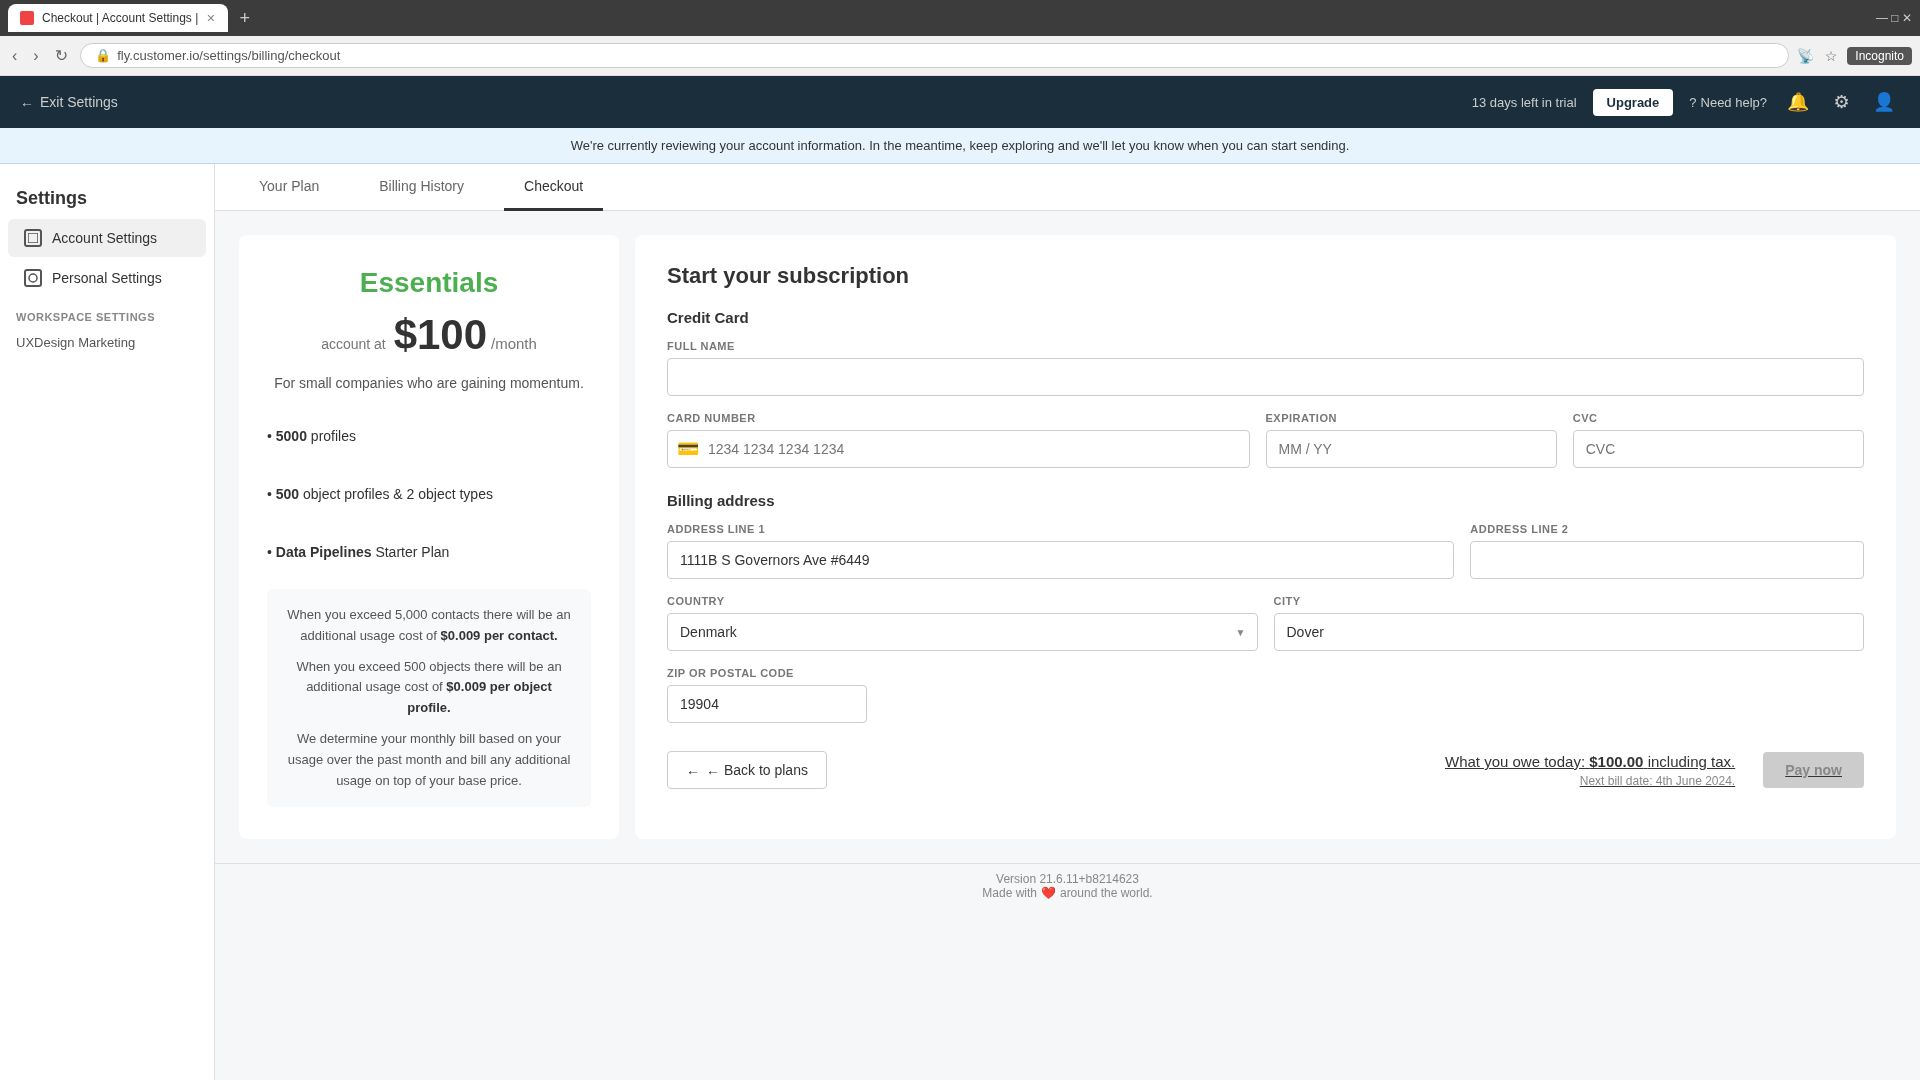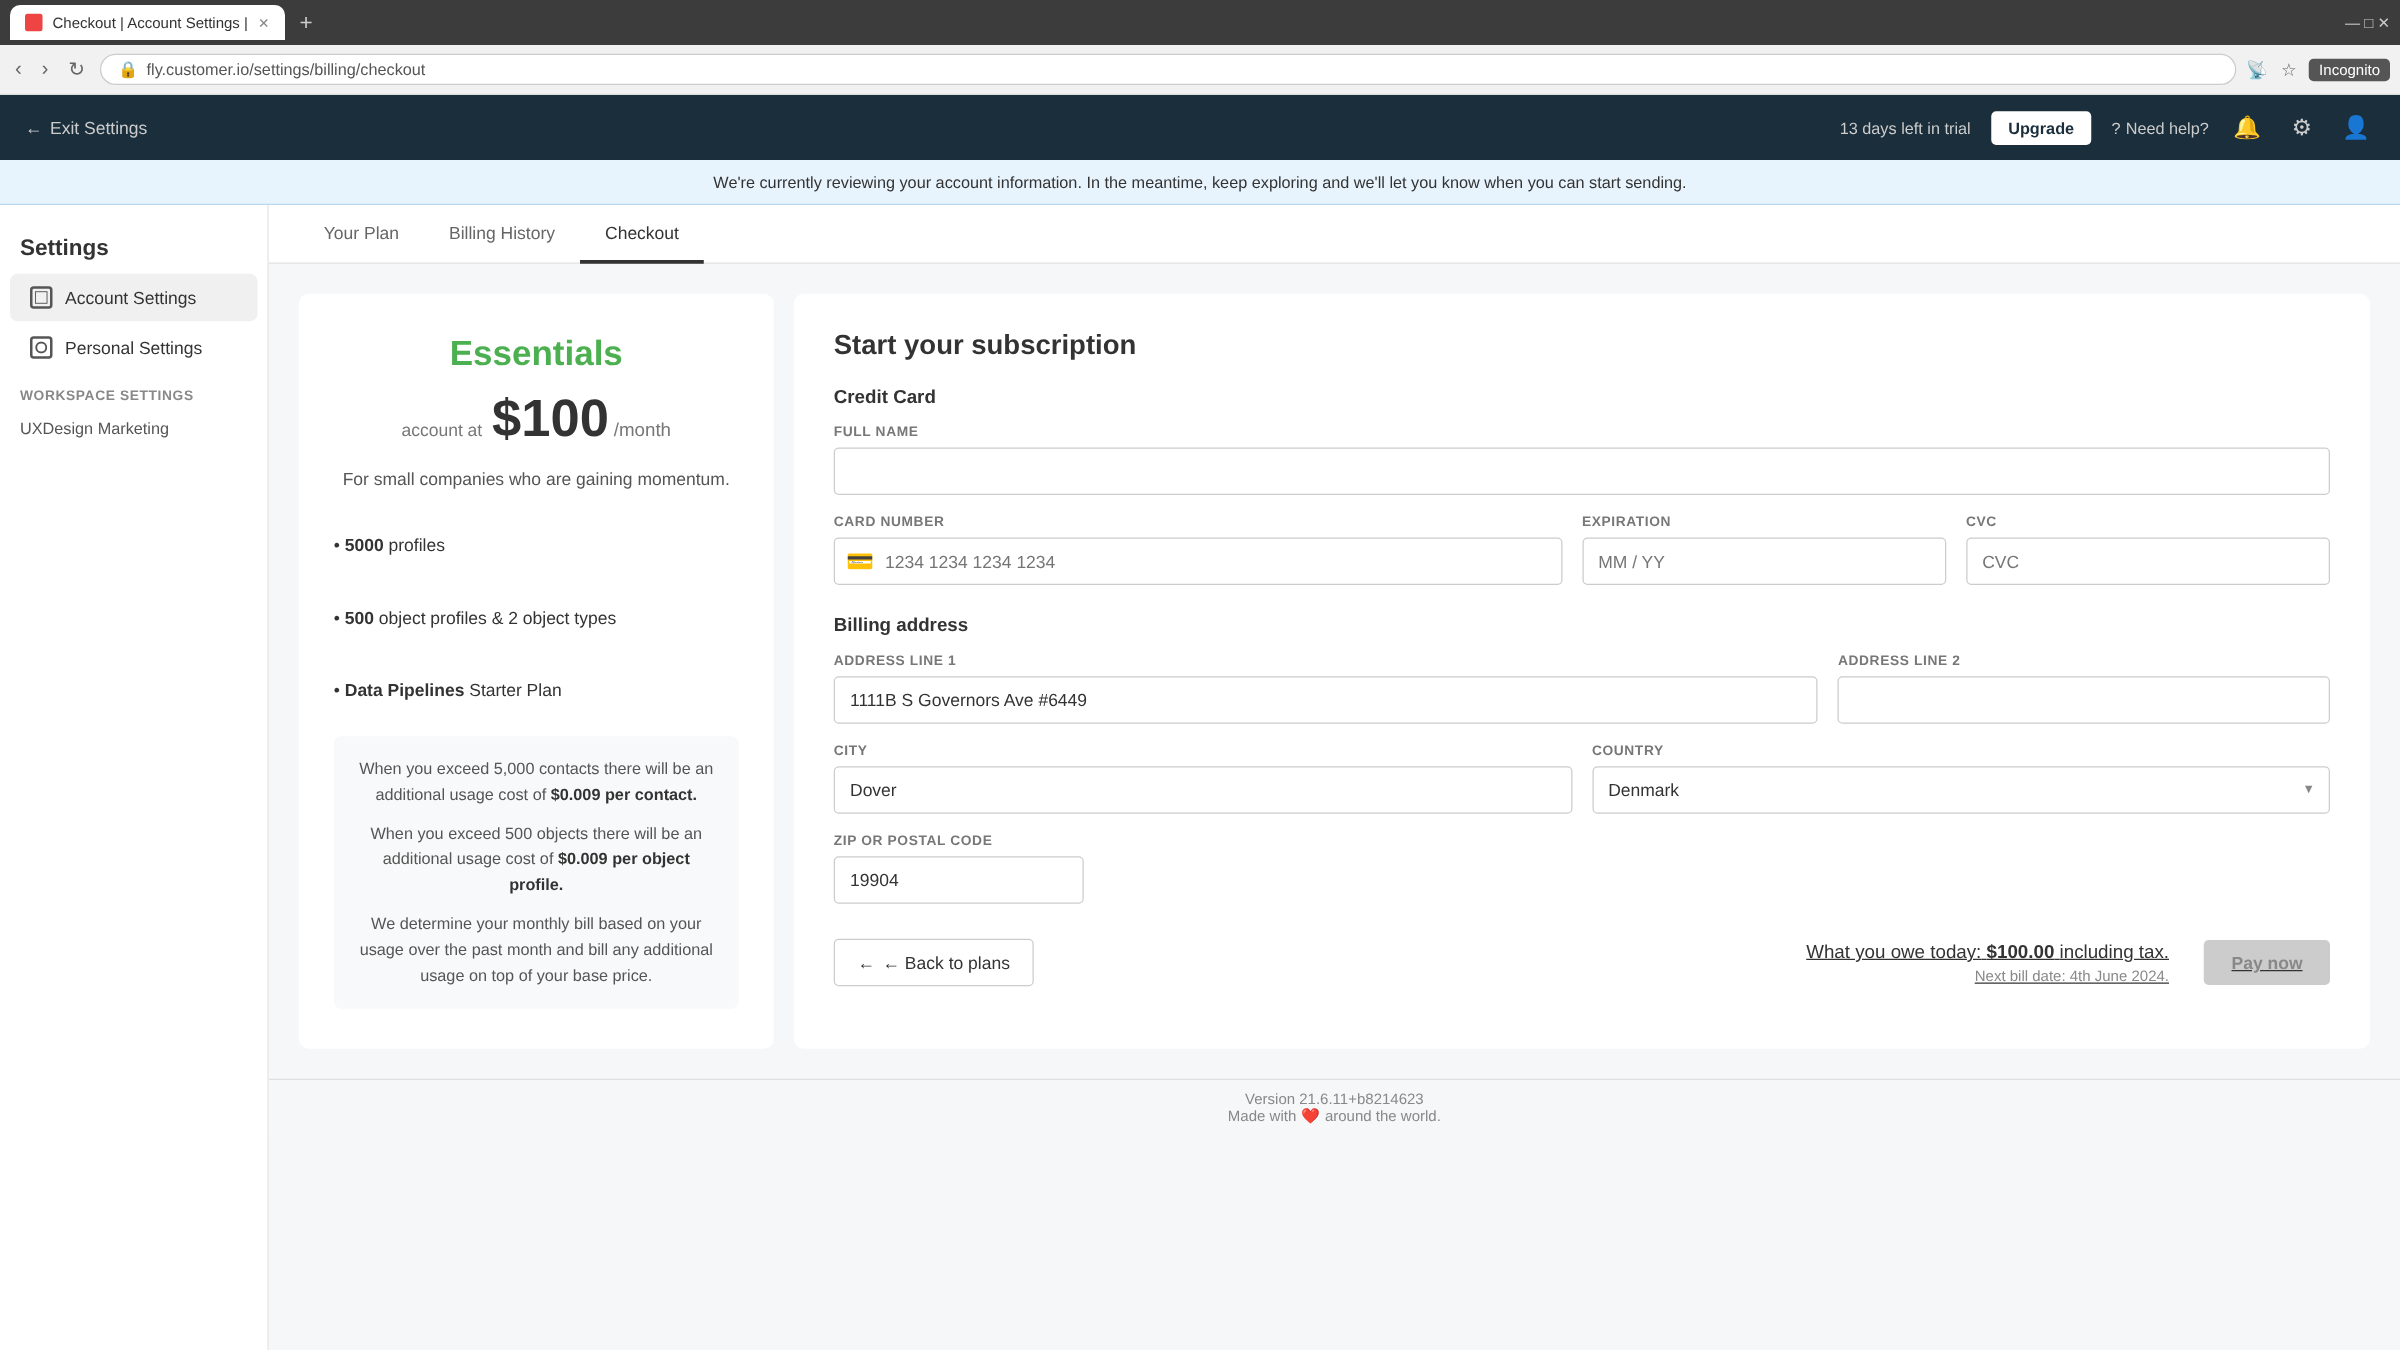--- a/index.html
+++ b/index.html
@@ -38,21 +38,21 @@
     .sidebar { width: 215px; background: #fff; border-right: 1px solid #e0e0e0; padding: 16px 0; flex-shrink: 0; }
     .sidebar-title { padding: 8px 16px; font-size: 18px; font-weight: 600; color: #333; }
     .sidebar-item { display: flex; align-items: center; gap: 10px; padding: 10px 16px; cursor: pointer; color: #333; font-size: 14px; border-radius: 6px; margin: 2px 8px; }
     .sidebar-item.active { background: #f0f0f0; }
     .sidebar-item-icon { width: 18px; height: 18px; border: 2px solid #555; border-radius: 3px; flex-shrink: 0; display: flex; align-items: center; justify-content: center; }
     .sidebar-section-title { padding: 12px 16px 4px; font-size: 11px; font-weight: 600; color: #888; text-transform: uppercase; letter-spacing: 0.5px; }
     .workspace-name { padding: 8px 16px; font-size: 13px; color: #555; }
 
     
     .content { flex: 1; overflow-y: auto; background: #f5f7f8; }
-    .tabs { background: #fff; border-bottom: 1px solid #e0e0e0; display: flex; padding: 0 24px; }
+    .tabs { background: #fff; border-bottom: 1px solid #e0e0e0; display: flex; padding: 0 24px; gap: 20px; }
     .tab { padding: 14px 20px; cursor: pointer; font-size: 14px; color: #666; border-bottom: 3px solid transparent; margin-bottom: -1px; }
     .tab.active { color: #333; border-bottom-color: #333; font-weight: 500; }
 
     .checkout-content { display: flex; gap: 0; padding: 24px; min-height: 500px; }
 
     
     .plan-card { width: 380px; background: #fff; border-radius: 8px; padding: 32px 28px; flex-shrink: 0; margin-right: 16px; }
     .plan-name { text-align: center; font-size: 28px; font-weight: 700; color: #4caf50; margin-bottom: 12px; }
     .plan-price { text-align: center; color: #555; font-size: 14px; margin-bottom: 16px; }
     .plan-price .price { font-size: 42px; font-weight: 700; color: #333; }
@@ -247,32 +247,32 @@
               <input class="form-input" type="text" value="1111B S Governors Ave #6449" style="">
             </div>
             <div class="form-group" style="flex:1;">
               <label class="form-label">ADDRESS LINE 2</label>
               <input class="form-input" type="text" value="" style="">
             </div>
           </div>
 
           <div class="form-row">
             <div class="form-group">
-              <label class="form-label">CITY</label>
-              <input class="form-input" type="text" value="Dover" style="">
-            </div>
-            <div class="form-group">
               <label class="form-label">COUNTRY</label>
               <div class="select-wrapper">
                 <select class="country-select">
                   <option>Denmark</option>
                   <option>United States</option>
                   <option>United Kingdom</option>
                 </select>
               </div>
+            </div>
+            <div class="form-group">
+              <label class="form-label">CITY</label>
+              <input class="form-input" type="text" value="Dover" style="">
             </div>
           </div>
 
           <div class="form-group" style="max-width:200px;">
             <label class="form-label">ZIP OR POSTAL CODE</label>
             <input class="form-input" type="text" value="19904" style="">
           </div>
 
           <div class="form-footer">
             <button class="back-btn">

